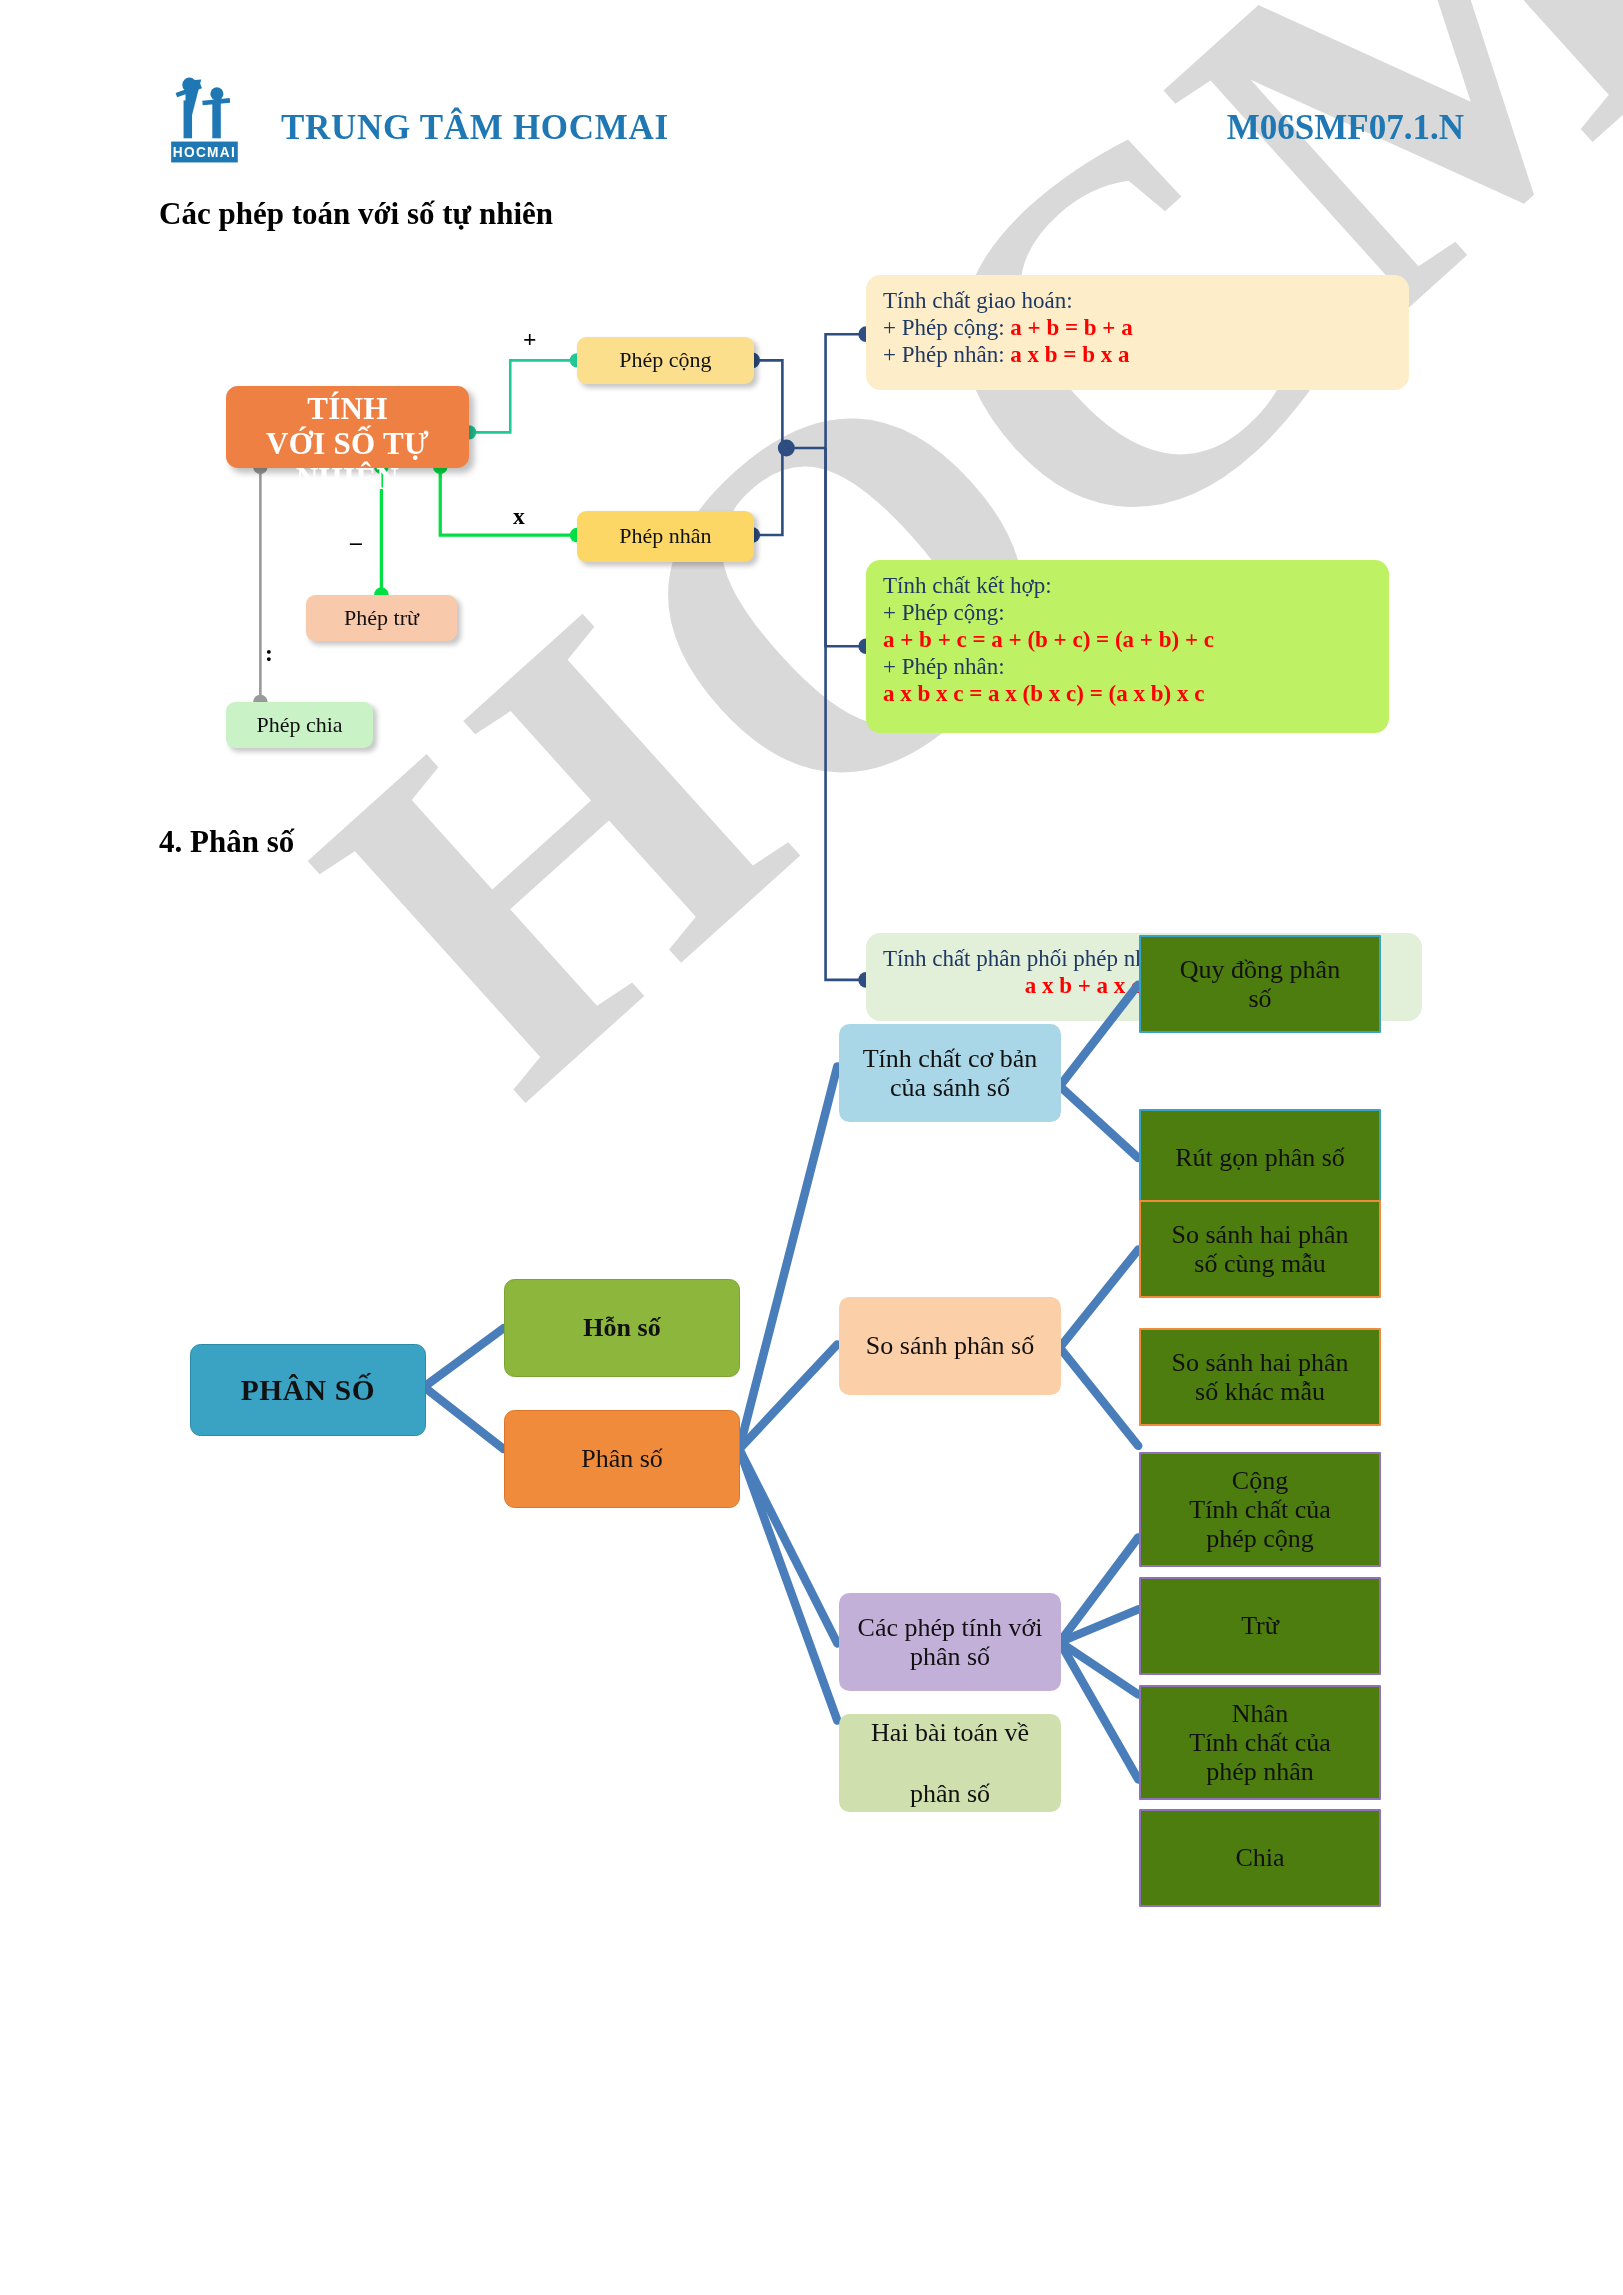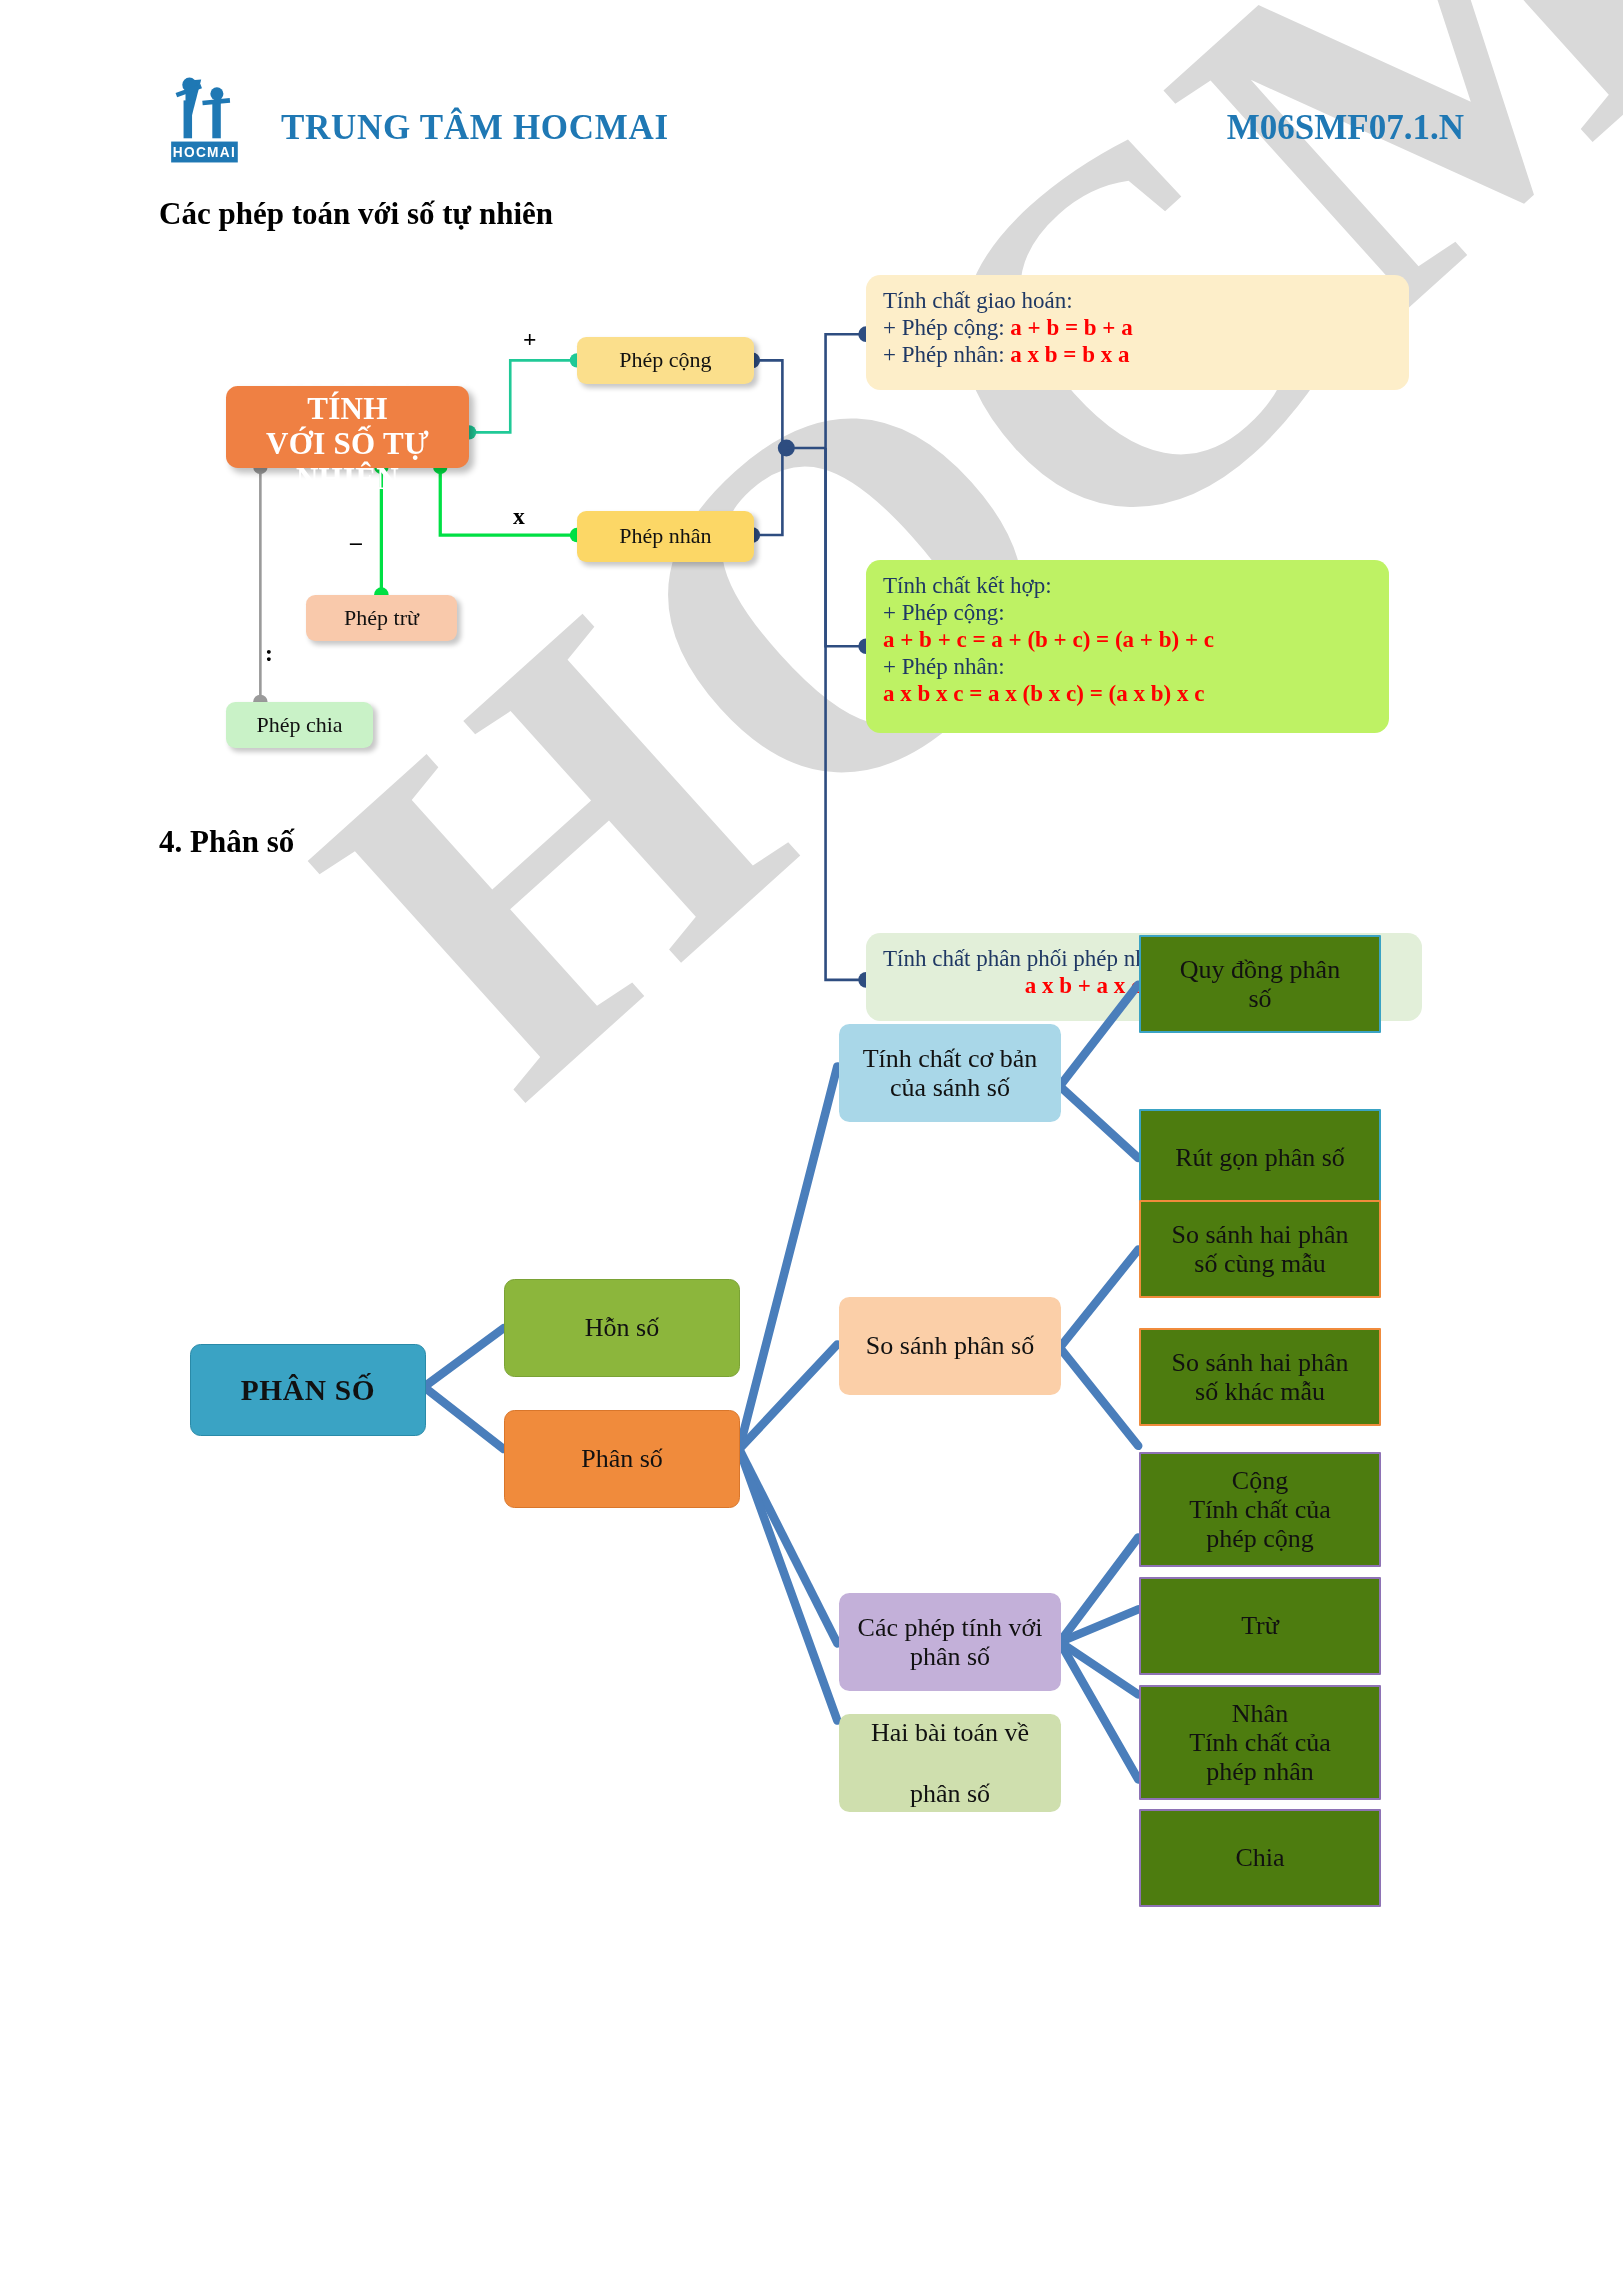--- a/index.html
+++ b/index.html
@@ -111,21 +111,21 @@
   .prop .line{margin:1.3px 0;white-space:nowrap;}
   .prop .line.c{text-align:center;}
   .op-label{
     position:absolute;font-size:23.6px;font-weight:700;color:#000;
     font-family:"Liberation Serif", serif;
   }
 
   
   .m-node{border-radius:10.5px;font-size:26px;color:#111;}
   .m-root{background:#3aa3c4;border:1.3px solid #2a8aa8;font-weight:700;font-size:29.4px;letter-spacing:0.7px;}
-  .m-green{background:#8cb63c;border:1.3px solid #7aa235;}
+  .m-green{background:#8cb63c;border:1.3px solid #7aa235;font-weight:bold;}
   .m-orange{background:#f08b3c;border:1.3px solid #d9762b;}
   .m-lblue{background:#a9d7e8;}
   .m-peach{background:#fbcfa8;}
   .m-purple{background:#c3b0d9;}
   .m-sage{background:#cfdfae;gap:32px;}
   .leaf{background:#4d7c0f;border-radius:1px;font-size:26px;color:#111;}
   .leaf.b-blue{border:2.6px solid #3aa3c4;}
   .leaf.b-orange{border:2.6px solid #f08b3c;}
   .leaf.b-purple{border:2.6px solid #8e72b5;}
 </style>

